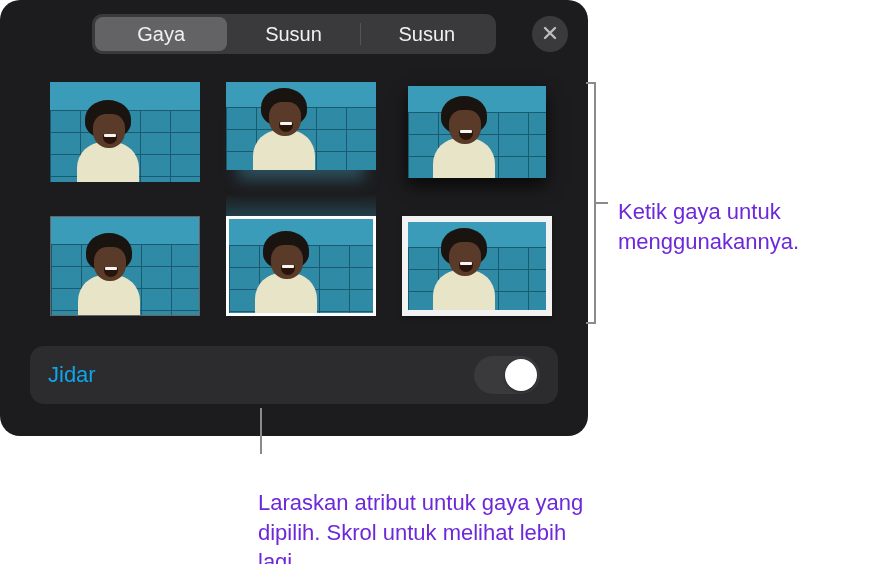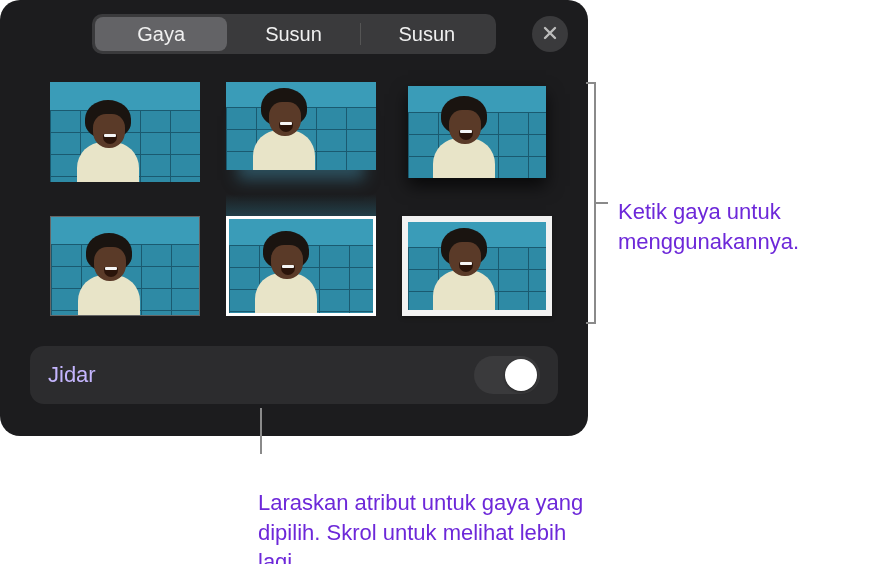--- a/index.html
+++ b/index.html
@@ -203,21 +203,21 @@
       margin: 30px 16px 0 16px;
       background: #2c2c2e;
       border-radius: 14px;
       height: 58px;
       padding: 0 18px;
       display: flex;
       align-items: center;
       justify-content: space-between;
     }
     .attribute-label {
-      color: #c4b5fd;
+      color: #0ea5e9;
       font-size: 22px;
     }
     .toggle {
       width: 66px;
       height: 38px;
       background: #3a3a3c;
       border-radius: 20px;
       position: relative;
       cursor: pointer;
     }

